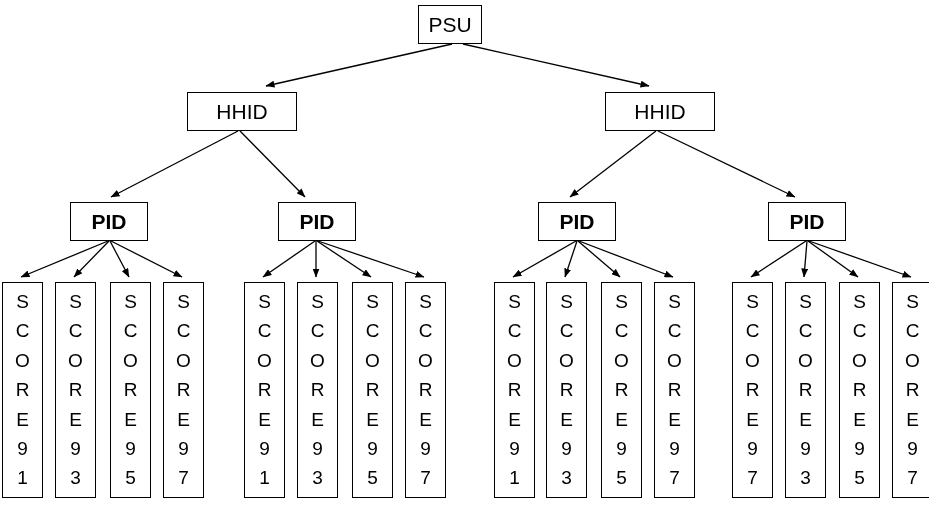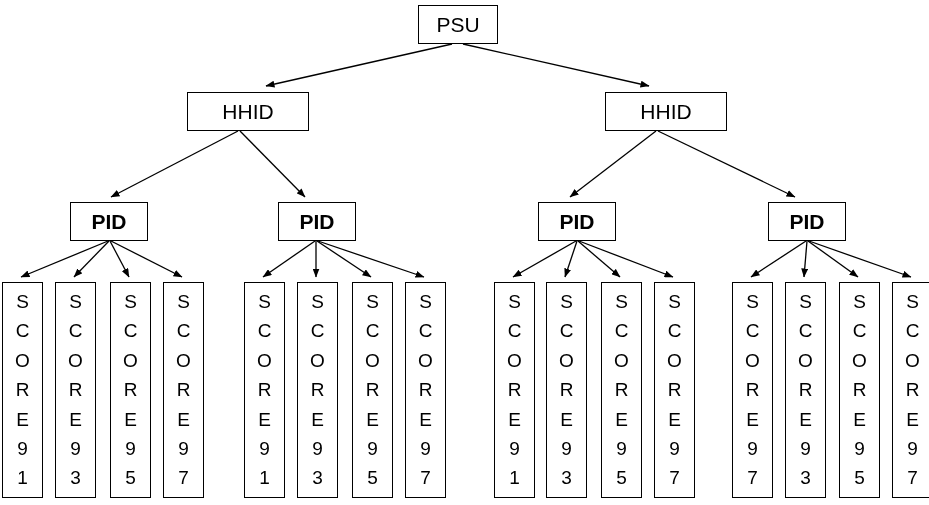--- a/index.html
+++ b/index.html
@@ -37,22 +37,22 @@
     color: #000000;
   }
   .node-label {
     font-family: "Liberation Sans", sans-serif;
     font-size: 21px;
     line-height: 1;
     letter-spacing: 0px;
     color: #000000;
     white-space: nowrap;
   }
-  .node-root   { width: 80px;  height: 39px; }
-  .node-hhid   { width: 122px; height: 39px; }
+  .node-root   { width: 64px;  height: 39px; }
+  .node-hhid   { width: 110px; height: 39px; }
   .node-pid    { width: 78px;  height: 39px; font-weight: bold; }
 
   .node-score {
     width: 41px;
     height: 216px;
     align-items: flex-start;
     justify-content: center;
     padding-top: 4px;
   }
   .score-label {

